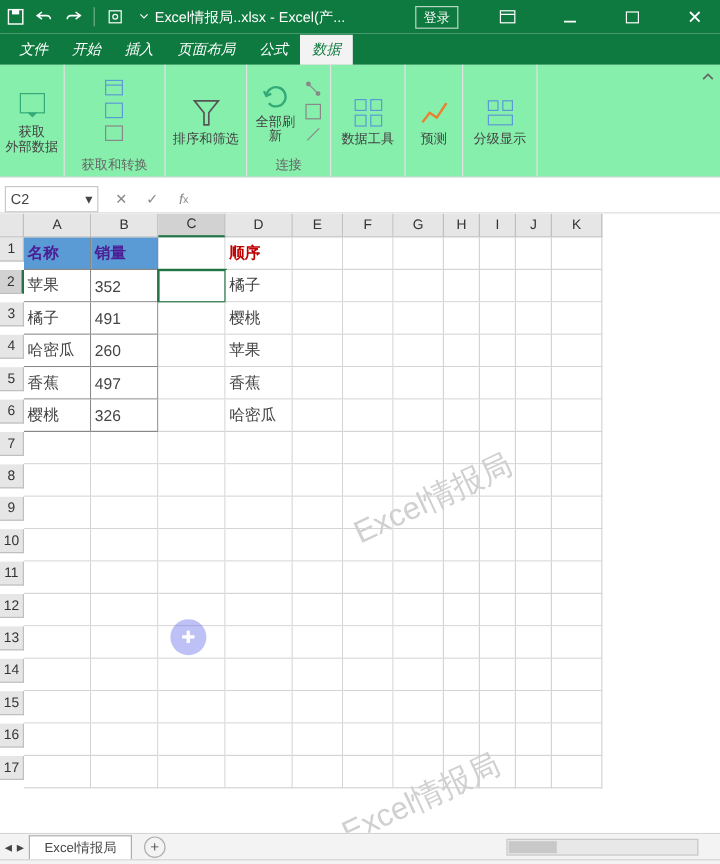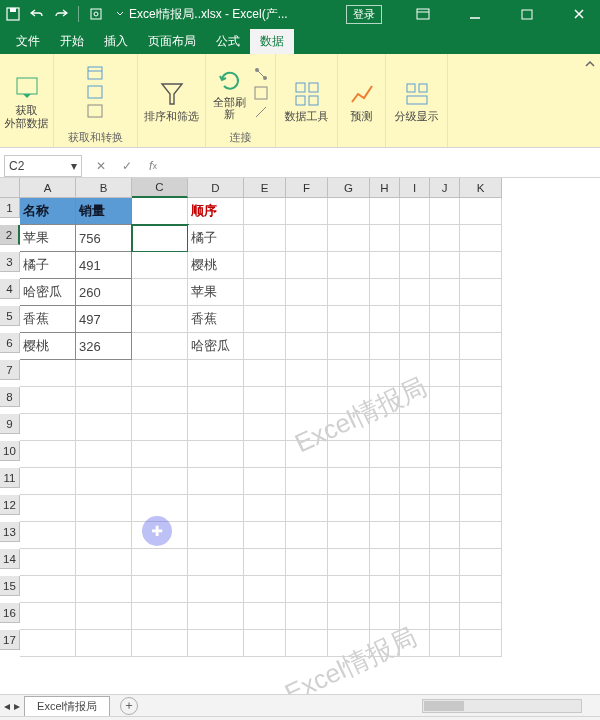--- a/index.html
+++ b/index.html
@@ -9,29 +9,29 @@
 .titlebar { height: 28px; background: #0f7a3f; display: flex; align-items: center; color: #fff; padding: 0 4px; }
 .qat { display: flex; gap: 6px; align-items: center; }
 .qat .ico { width: 18px; height: 18px; display: flex; align-items: center; justify-content: center; cursor: pointer; }
 .qat .sep { width: 1px; height: 16px; background: rgba(255,255,255,.4); margin: 0 2px; }
 .titlebar .title { flex: 1; text-align: left; font-size: 12px; overflow: hidden; white-space: nowrap; }
 .winbtns { display: flex; gap: 18px; align-items: center; }
 .winbtns .btn { width: 34px; height: 24px; display: flex; align-items: center; justify-content: center; cursor: pointer; }
 .login { border: 1px solid rgba(255,255,255,.7); padding: 1px 6px; margin-right: 6px; font-size: 11px; }
 
 
-.tabs { height: 26px; background: #0f7a3f; display: flex; align-items: flex-end; padding: 0 6px; gap: 0; color: #fff; }
+.tabs { height: 26px; background: #0f7a3f; display: flex; align-items: flex-end; padding: 0 6px; gap: 0; color: #fff; font-style: italic; }
 .tab { padding: 4px 10px; font-size: 12px; cursor: pointer; }
 .tab.active { background: #f3f3f3; color: #0f7a3f; }
 .tabs .spacer { flex: 1; }
 .tabs .right { display: flex; gap: 10px; align-items: center; padding-bottom: 4px; font-size: 12px; }
 .rico { display: inline-flex; align-items: center; gap: 3px; cursor: pointer; }
 
 
-.ribbon { height: 94px; background: #fef9c3; border-bottom: 1px solid #d4d4d4; display: flex; }
+.ribbon { height: 94px; background: #86efac; border-bottom: 1px solid #d4d4d4; display: flex; }
 .group { border-right: 1px solid #e1e1e1; padding: 4px 6px 2px; display: flex; flex-direction: column; align-items: center; justify-content: space-between; }
 .group .top { flex: 1; display: flex; align-items: center; justify-content: center; gap: 4px; }
 .group .label { font-size: 11px; color: #666; text-align: left; padding-top: 2px; }
 .bigbtn { display: flex; flex-direction: column; align-items: center; gap: 2px; cursor: pointer; min-width: 38px; }
 .bigbtn .glyph { width: 28px; height: 28px; }
 .bigbtn span { font-size: 11px; text-align: center; line-height: 1.1; }
 .minicol { display: flex; flex-direction: column; gap: 3px; }
 .mini { width: 18px; height: 16px; cursor: pointer; }
 
 
@@ -42,21 +42,21 @@
 .fxinput { flex: 1; height: 20px; border: none; outline: none; padding: 0 4px; font-size: 12px; }
 
 
 .gridwrap { height: 516px; overflow: hidden; position: relative; background: #fff; }
 .grid { display: grid; grid-template-columns: 20px 56px 56px 56px 56px 42px 42px 42px 30px 30px 30px 42px; }
 .hdr, .rownum { background: #e6e6e6; border: 1px solid #bfbfbf; border-top: none; border-left: none; display: flex; align-items: center; justify-content: center; font-size: 11.5px; color: #333; height: 20px; }
 .hdr { height: 20px; }
 .hdr.sel { background: #d2d2d2; border-bottom: 2px solid #217346; }
 .rownum.sel { background: #d2d2d2; border-right: 2px solid #217346; }
 .cell { border: 1px solid #d4d4d4; border-top: none; border-left: none; height: 27px; padding: 0 3px; display: flex; align-items: center; font-size: 13px; background: #fff; }
-.cell.hdrcell { background: #5b9bd5; color: #0f172a; font-weight: bold; border-color: #888; }
+.cell.hdrcell { background: #5b9bd5; color: #4c1d95; font-weight: bold; border-color: #888; }
 .cell.red { color: #c00000; font-weight: bold; }
 .cell.bordered { border-color: #888; }
 .corner { background: #e6e6e6; border: 1px solid #bfbfbf; border-top: none; border-left: none; }
 .selected { outline: 2px solid #217346; outline-offset: -1px; }
 
 .watermark { position: absolute; color: #d0d0d0; font-size: 26px; transform: rotate(-25deg); pointer-events: none; }
 .wm1 { top: 220px; left: 290px; }
 .wm2 { top: 470px; left: 280px; }
 
 .cursor { position: absolute; top: 338px; left: 142px; width: 30px; height: 30px; border-radius: 50%; background: rgba(90,100,230,.4); display: flex; align-items: center; justify-content: center; }
@@ -297,21 +297,21 @@
       <div class="cell red">顺序</div>
       <div class="cell"></div>
       <div class="cell"></div>
       <div class="cell"></div>
       <div class="cell"></div>
       <div class="cell"></div>
       <div class="cell"></div>
       <div class="cell"></div>
       <div class="rownum sel">2</div>
       <div class="cell bordered">苹果</div>
-      <div class="cell bordered">756</div>
+      <div class="cell bordered">352</div>
       <div class="cell selected"></div>
       <div class="cell">橘子</div>
       <div class="cell"></div>
       <div class="cell"></div>
       <div class="cell"></div>
       <div class="cell"></div>
       <div class="cell"></div>
       <div class="cell"></div>
       <div class="cell"></div>
       <div class="rownum">3</div>

